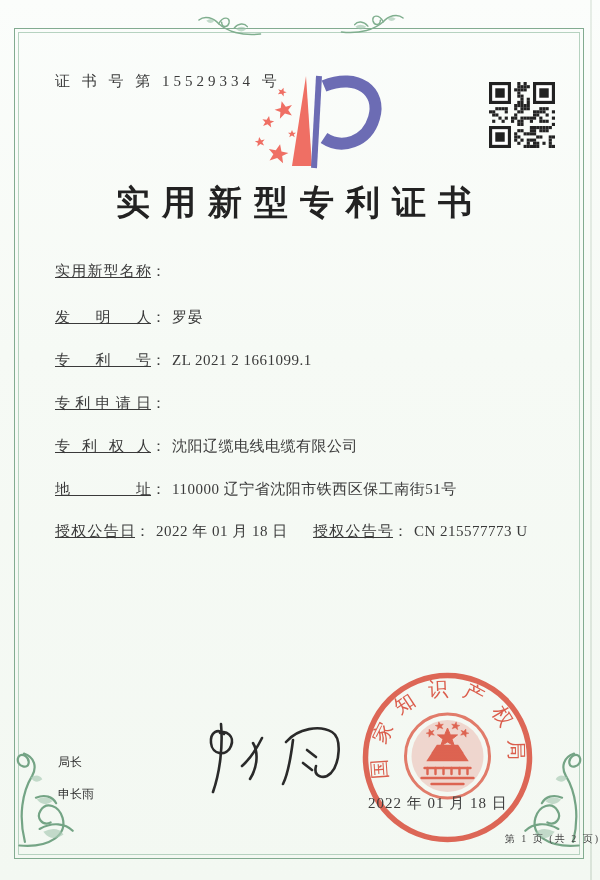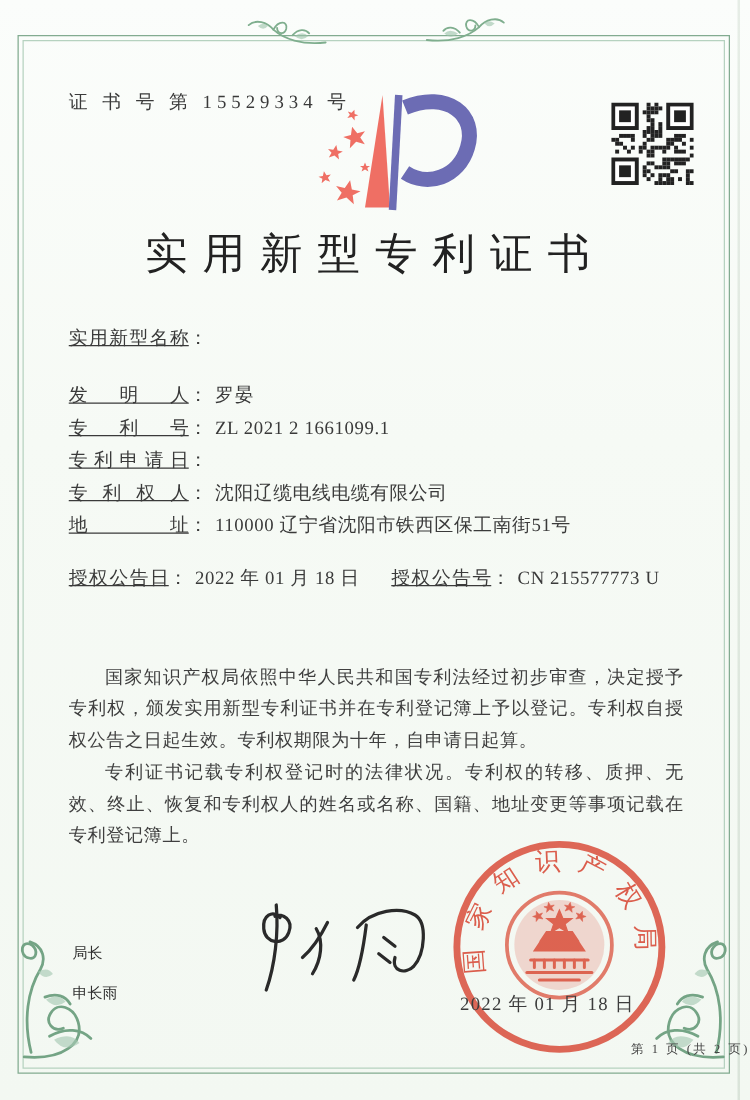--- a/index.html
+++ b/index.html
@@ -9,27 +9,27 @@
     font-family:"Liberation Serif","DejaVu Serif",serif;
     color:#333;
     position:relative;
     overflow:hidden;
   }
   .page{position:absolute;inset:0;background:linear-gradient(180deg,#fbfdfb 0%,#f6faf5 40%,#f3f8f2 100%);}
   .page-edge{position:absolute;top:0;bottom:0;right:8px;width:2px;background:linear-gradient(180deg,#d8e2d8,#c9d6c9);opacity:.6;}
   .frame-outer{position:absolute;left:14px;top:28px;width:568px;height:829px;border:1.6px solid #82ab90;}
   .frame-inner{position:absolute;left:3px;top:3px;right:3px;bottom:3px;border:1px solid #b6d2c0;}
   .cert-no{position:absolute;left:55px;top:72px;font-size:15px;letter-spacing:4px;color:#3a3a3a;font-family:Liberation Serif, serif;}
-  .title{position:absolute;left:0;right:0;top:180px;text-align:center;font-size:34px;font-weight:400;letter-spacing:12px;color:#222;}
+  .title{position:absolute;left:0;right:0;top:180px;text-align:center;font-size:34px;font-weight:700;letter-spacing:12px;color:#222;}
   .fields{position:absolute;left:55px;top:260px;width:496px;font-size:15px;color:#3a3a3a;}
   .frow{display:flex;align-items:flex-start;line-height:22px;}
   .flabel{display:inline-block;width:96px;text-align:justify;text-align-last:justify;flex:none;text-decoration:underline;}
   .fcolon{flex:none;margin-right:6px;}
   .fvalue{letter-spacing:.5px;}
-  .mt-lg{margin-top:24px;}.mt-md{margin-top:4px;}.mt-gr{margin-top:20px;}
+  .mt-lg{margin-top:24px;}.mt-md{margin-top:21px;}.mt-gr{margin-top:20px;}
   .grant-pair{display:flex;}
   .grant-left{width:258px;flex:none;display:flex;}
   .grant-left .flabel,.grant-right .flabel{width:80px;}
   .paras{position:absolute;left:55px;top:530px;width:492px;font-size:14.5px;line-height:1.75;color:#3f3f3f;text-align:justify;}
   .paras p{margin:0;text-indent:2em;letter-spacing:.5px;}
   .sig-block{position:absolute;left:58px;top:746px;font-size:12px;color:#2f2f2f;line-height:32px;}
   .signature{position:absolute;left:190px;top:718px;}
   .seal{position:absolute;left:360px;top:670px;opacity:.93;mix-blend-mode:multiply;}
   .seal-date{position:absolute;left:368px;top:794px;font-size:15px;color:#3c3c3c;letter-spacing:1px;z-index:6;}
   .footer{position:absolute;left:0;right:0;top:832px;text-align:right;font-size:10px;color:#444;letter-spacing:2px;}
@@ -281,24 +281,20 @@
         <span class="fvalue">2022 年 01 月 18 日</span>
       </span>
       <span class="grant-right" style="display:flex">
         <span class="flabel">授权公告号</span>
         <span class="fcolon">：</span>
         <span class="fvalue">CN 215577773 U</span>
       </span>
     </div>
   </div>
 
-  <div class="paras">
-    <p>国家知识产权局依照中华人民共和国专利法经过初步审查，决定授予专利权，颁发实用新型专利证书并在专利登记簿上予以登记。专利权自授权公告之日起生效。专利权期限为十年，自申请日起算。</p>
-    <p>专利证书记载专利权登记时的法律状况。专利权的转移、质押、无效、终止、恢复和专利权人的姓名或名称、国籍、地址变更等事项记载在专利登记簿上。</p>
-  </div>
 
   <div class="sig-block">
     <div>局长</div>
     <div>申长雨</div>
   </div>
 
   <svg class="signature" width="170" height="90" viewBox="0 0 170 90">
     <g fill="none" stroke="#2a2a2a" stroke-width="2.6" stroke-linecap="round">
       <path d="M34,16 C28,10 20,14 21,25 C22,37 37,39 41,28 C45,18 36,12 30,15"></path>
       <path d="M31,6 C33,28 30,54 23,74"></path>

